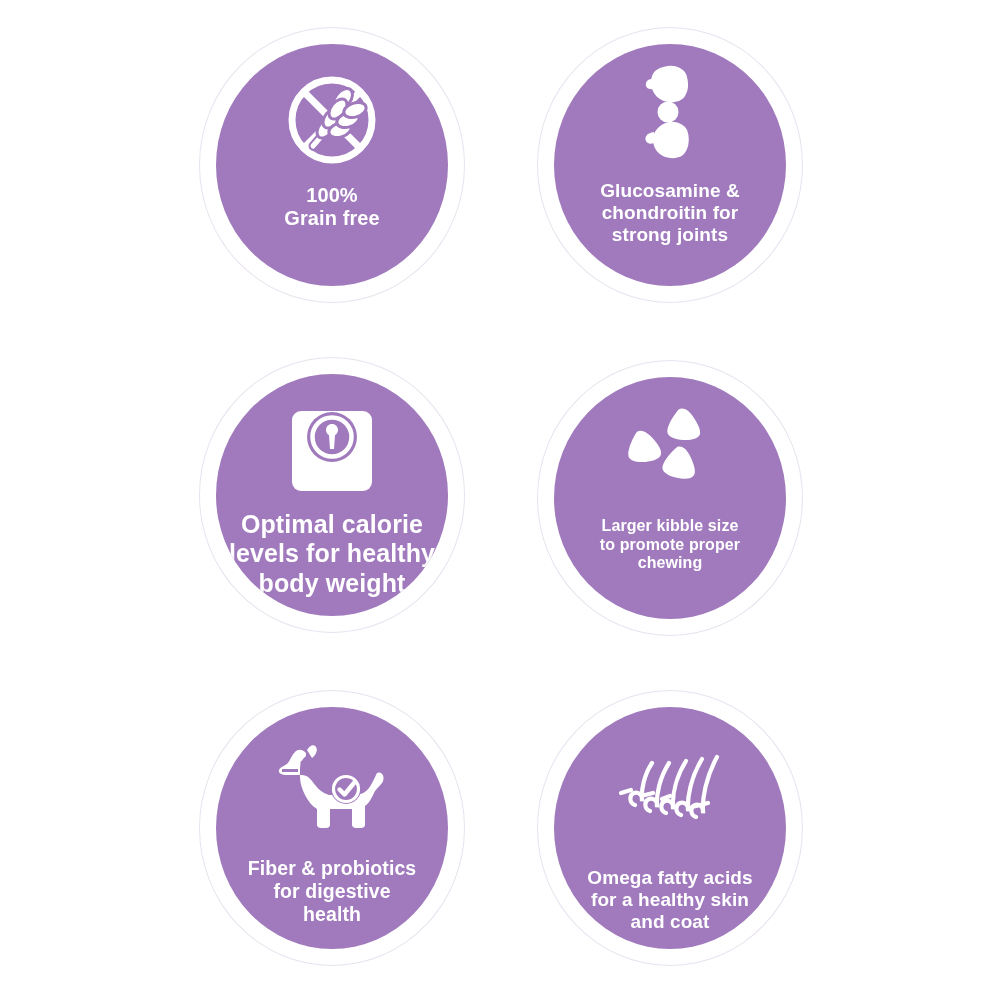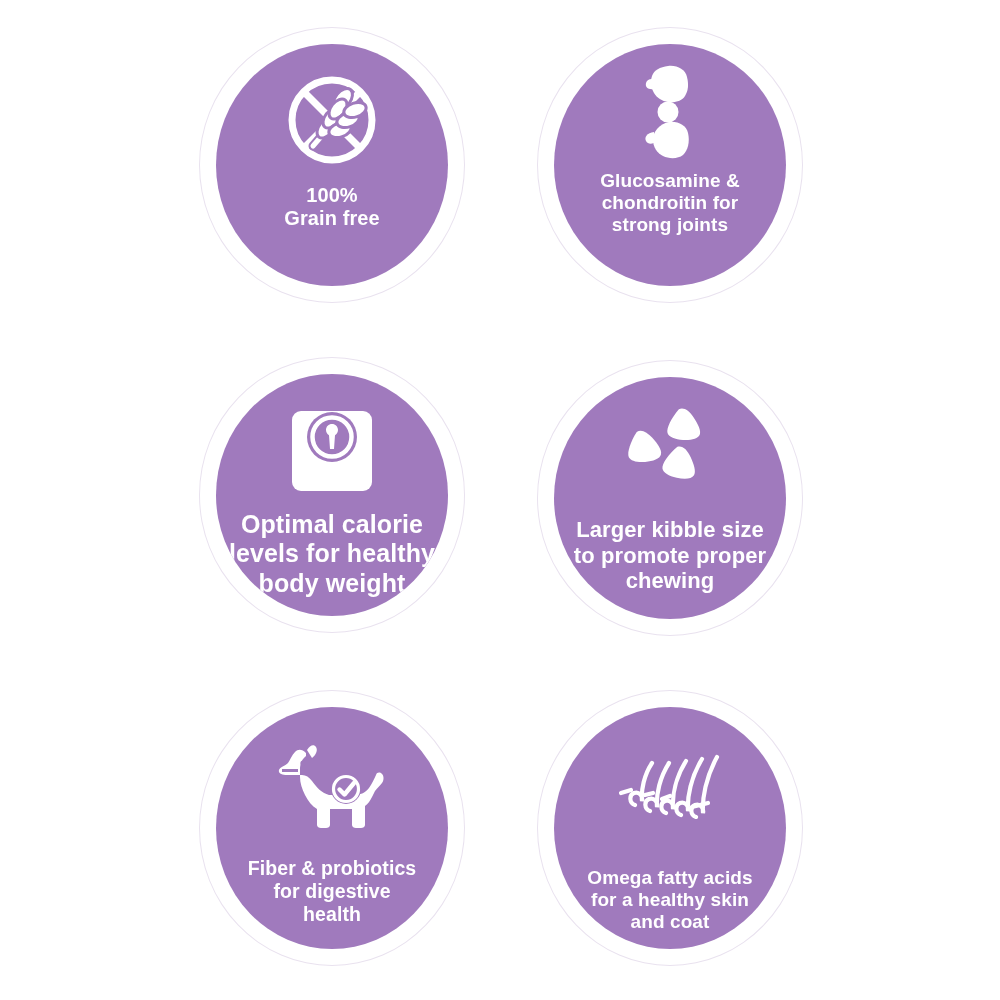--- a/index.html
+++ b/index.html
@@ -70,27 +70,27 @@
     white-space: pre-line;
     padding: 0 6px;
     font-size: 19px;
   }
 
   
   .b-grain   .badge-icon  { margin-top: 24px; height: 104px; }
   .b-grain   .badge-label { margin-top: 12px; font-size: 20px; }
 
   .b-joint   .badge-icon  { margin-top: 18px; height: 100px; }
-  .b-joint   .badge-label { margin-top: 8px; font-size: 19px; }
+  .b-joint   .badge-label { margin-top: 18px; font-size: 19px; }
 
   .b-scale   .badge-icon  { margin-top: 30px; height: 94px; }
   .b-scale   .badge-label { margin-top: 12px; font-size: 25px; }
 
   .b-kibble  .badge-icon  { margin-top: 26px; height: 92px; }
-  .b-kibble  .badge-label { margin-top: 22px; font-size: 22px; }
+  .b-kibble  .badge-label { margin-top: 22px; font-size: 16px; }
 
   .b-fiber   .badge-icon  { margin-top: 28px; height: 104px; }
   .b-fiber   .badge-label { margin-top: 18px; font-size: 19.5px; }
 
   .b-omega   .badge-icon  { margin-top: 24px; height: 92px; }
   .b-omega   .badge-label { margin-top: 14px; font-size: 19px; }
 
   
   .pos-r1c1 { left: 199px;  top:  27px; }
   .pos-r1c2 { left: 537px;  top:  27px; }

